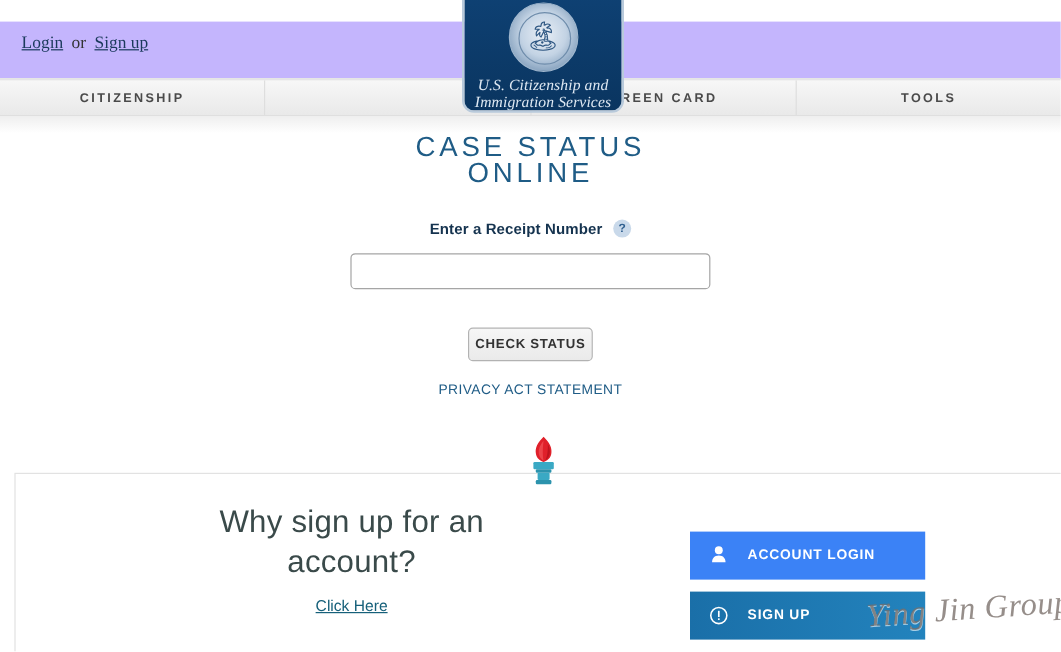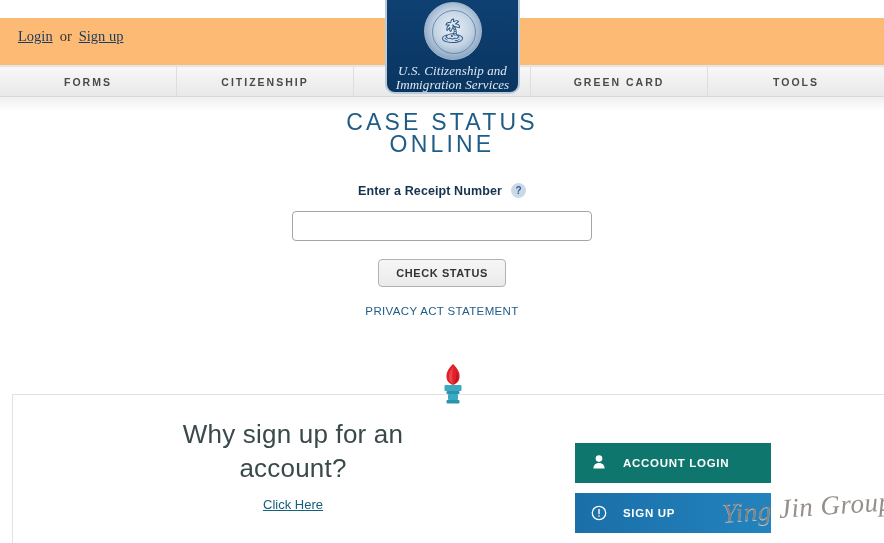--- a/index.html
+++ b/index.html
@@ -43,21 +43,21 @@
   .esp-link {
     position: absolute; right: 4px; top: 0px;
     color: #9fd0f2; font-size: 10.5px; font-weight: bold;
     white-space: nowrap;
   }
 
   
   .util-strip {
     position: absolute; left: 0; top: 18px;
     width: 884px; height: 48px;
-    background: #fdba74;
+    background: #c4b5fd;
     border-bottom: 1px solid #e6e6e6;
   }
   .util-links {
     position: absolute; left: 18px; top: 10px;
     font-family: "Liberation Serif", serif;
     font-size: 14.5px;
     color: #1b3a5c;
     white-space: nowrap;
   }
   .util-links a {
@@ -181,22 +181,22 @@
     border-radius: 4px;
     background: #fff;
     font-size: 13px;
     padding: 0 8px;
     color: #222;
     outline: none;
   }
 
   .check-btn {
     display: block;
-    margin: 18px auto 0 auto;
-    width: 128px; height: 28px;
+    margin: 32px auto 0 auto;
+    width: 104px; height: 28px;
     background: linear-gradient(#f6f6f6, #eaeaea);
     border: 1px solid #b2b2b2;
     border-radius: 4px;
     font-size: 11px; font-weight: bold;
     letter-spacing: .6px;
     color: #333;
     cursor: pointer;
     font-family: "Liberation Sans", sans-serif;
   }
 
@@ -256,21 +256,21 @@
     display: flex; align-items: center;
     width: 196px; height: 40px;
     margin-bottom: 10px;
     color: #ffffff;
     font-size: 11.5px; font-weight: bold;
     letter-spacing: .7px;
     cursor: pointer;
     border: none;
     font-family: "Liberation Sans", sans-serif;
   }
-  .btn-login { background: #0f766e; }
+  .btn-login { background: #3b82f6; }
   .btn-signup { background: linear-gradient(90deg, #1a6fa8, #2383bd); }
   .action-btn .btn-icon {
     width: 48px;
     display: flex; align-items: center; justify-content: center;
     flex: none;
   }
   .action-btn .btn-label { flex: 1; text-align: left; }
 
   
   .watermark {
@@ -293,21 +293,20 @@
 <div id="root">
 
 
   <div class="util-strip">
     <div class="util-links">
       <a href="#">Login</a><span class="util-or">or</span><a href="#">Sign up</a>
     </div>
   </div>
 
   <nav class="mainnav">
-    <div class="nav-item">FORMS</div>
     <div class="nav-item">CITIZENSHIP</div>
     <div class="nav-spacer"></div>
     <div class="nav-item">GREEN CARD</div>
     <div class="nav-item">TOOLS</div>
   </nav>
   <div class="nav-shadow"></div>
 
   <div class="logo-badge">
     <div class="seal">
       <span class="seal-eagle">🏝</span>

